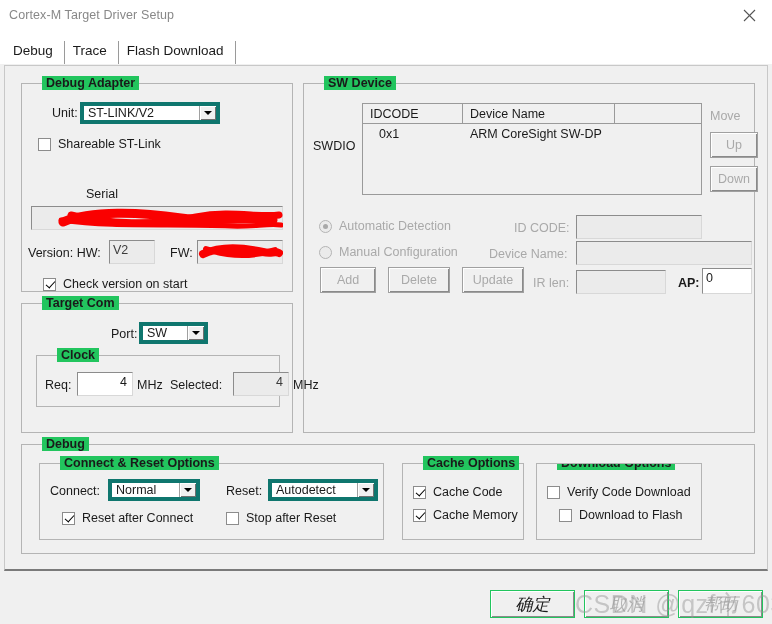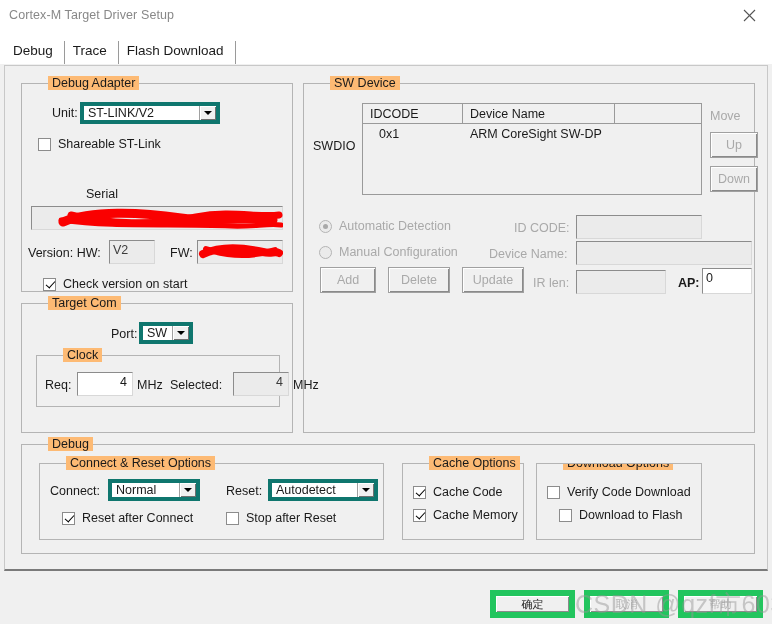--- a/index.html
+++ b/index.html
@@ -62,26 +62,27 @@
     border-bottom: 2px solid #7a7a7a;
   }
   
   .group {
     position: absolute;
     border: 1px solid #b4b4b4;
     background: transparent;
   }
   .group > .glabel {
     position: absolute;
-    top: -8px; left: 26px;
-    background: #fdba74;
+    top: -8px; left: 20px;
+    background: #22c55e;
     padding: 0 4px;
     font-size: 12.5px;
     color: #1a1a1a;
     white-space: nowrap;
+    font-weight: bold;
   }
   
   .lbl {
     position: absolute;
     font-size: 12.5px;
     color: #1a1a1a;
     white-space: nowrap;
     line-height: 15px;
   }
   .lbl.dis { color: #a9a9a9; }
@@ -211,26 +212,27 @@
     white-space: nowrap;
     overflow: hidden;
     position: relative;
   }
   
   .redact { position: absolute; pointer-events: none; }
   
   .footer-btn {
     position: absolute;
     background: #f0f0f0;
-    border: 6px solid #22c55e;
+    border: 1px solid #22c55e;
     box-shadow: inset 1px 1px 0 #ffffff, inset -1px -1px 0 #8a8a8a;
-    font-size: 11px;
+    font-size: 17px;
     color: #1a1a1a;
     display: flex; align-items: center; justify-content: center;
     cursor: default;
+    font-style: italic;
   }
   .footer-btn.dis { color: #b4b4b4; }
   
   .watermark {
     position: absolute;
     left: 575px; top: 588px;
     font-size: 25px;
     color: rgba(150,150,150,0.48);
     letter-spacing: .5px;
     white-space: nowrap;
@@ -295,21 +297,21 @@
       <div class="chk on" style="left:21px; top:193px;">
         <span class="box"></span>
         <span>Check version on start</span>
       </div>
     </div>
 
     <div class="group" style="left:16px; top:237px; width:272px; height:130px;">
       <span class="glabel">Target Com</span>
 
       <span class="lbl" style="left:89px; top:23px;">Port:</span>
-      <div class="combo" style="left:117px; top:18px; width:54px; height:22px;">
+      <div class="combo" style="left:117px; top:18px; width:69px; height:22px;">
         <span class="ctext">SW</span>
         <span class="carrow"></span>
       </div>
 
       <div class="group" style="left:14px; top:51px; width:244px; height:52px;">
         <span class="glabel">Clock</span>
         <span class="lbl" style="left:8px; top:22px;">Req:</span>
         <div class="field right" style="left:40px; top:16px; width:56px; height:24px;">4</div>
         <span class="lbl" style="left:100px; top:22px;">MHz</span>
         <span class="lbl" style="left:133px; top:22px;">Selected:</span>

